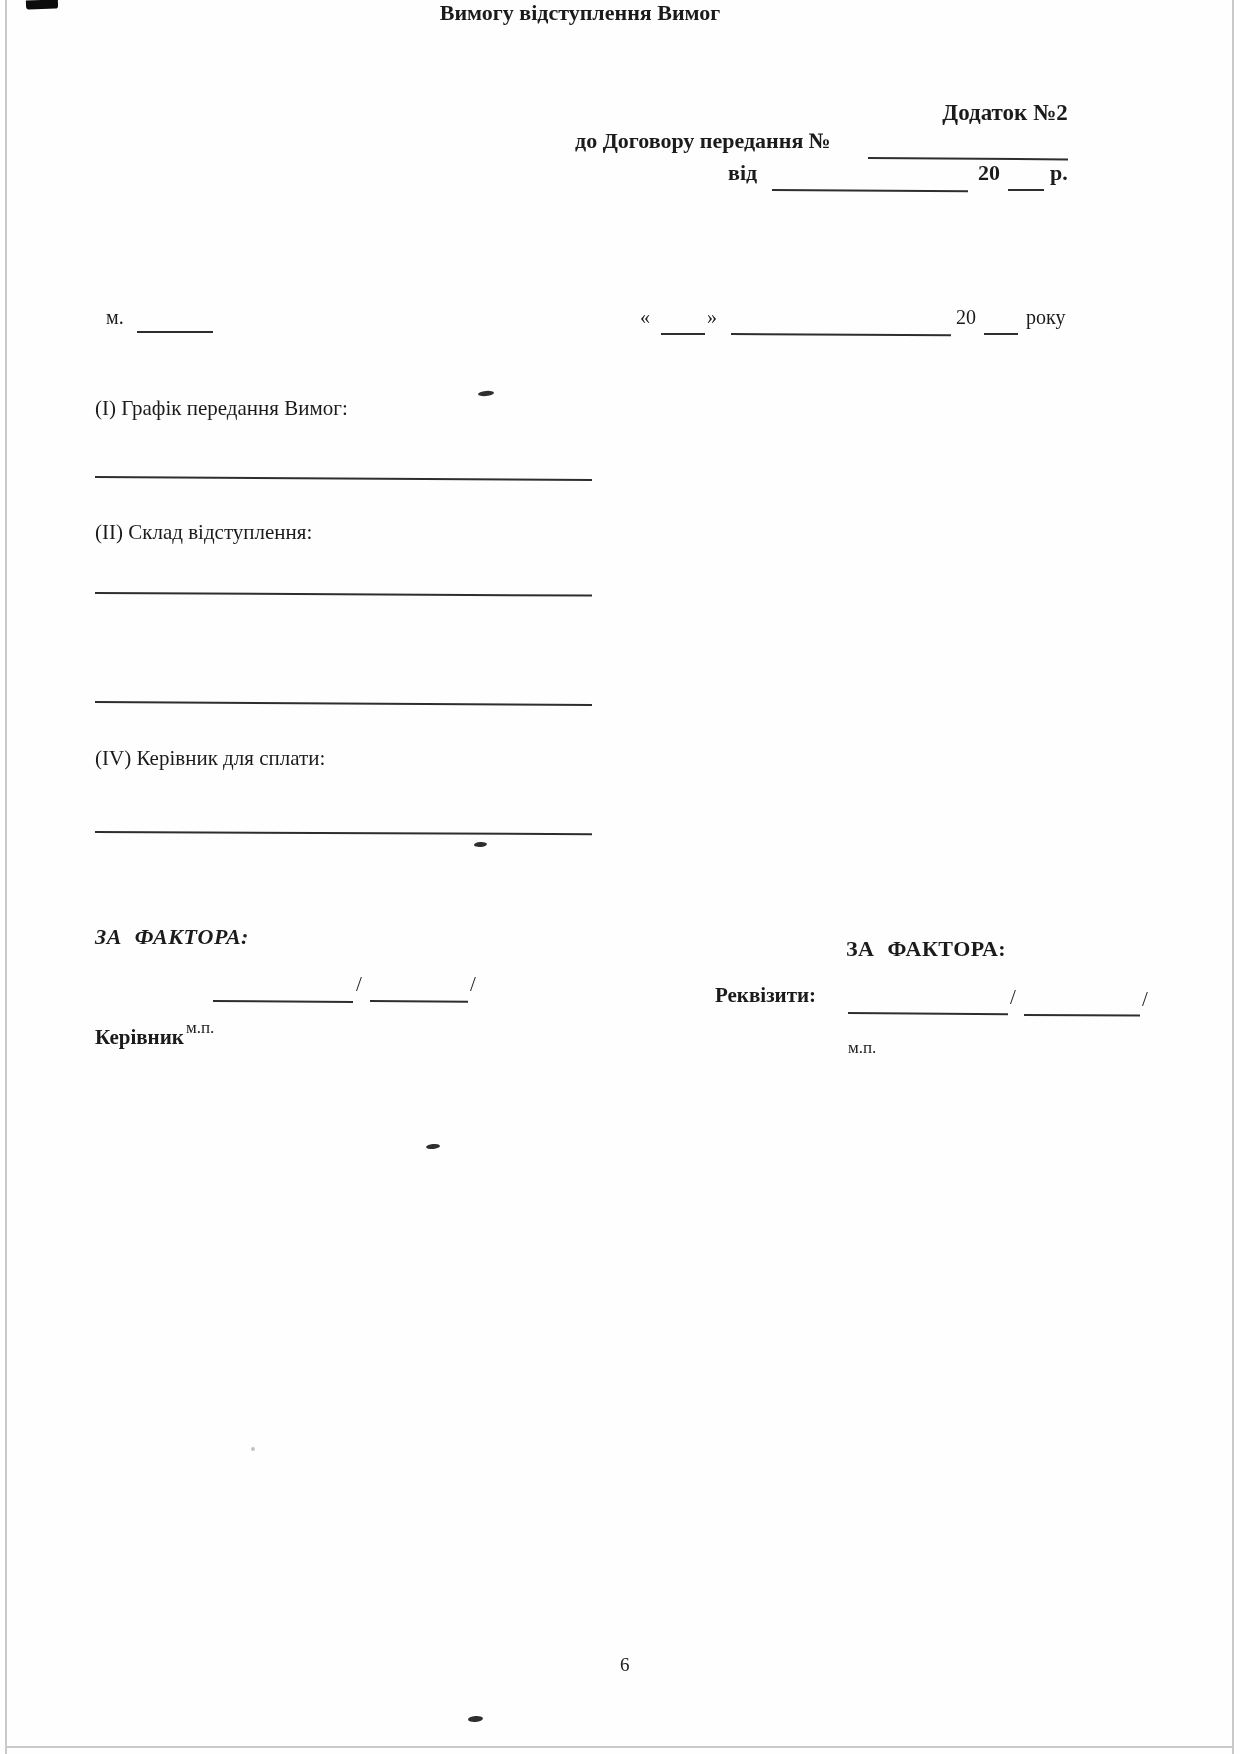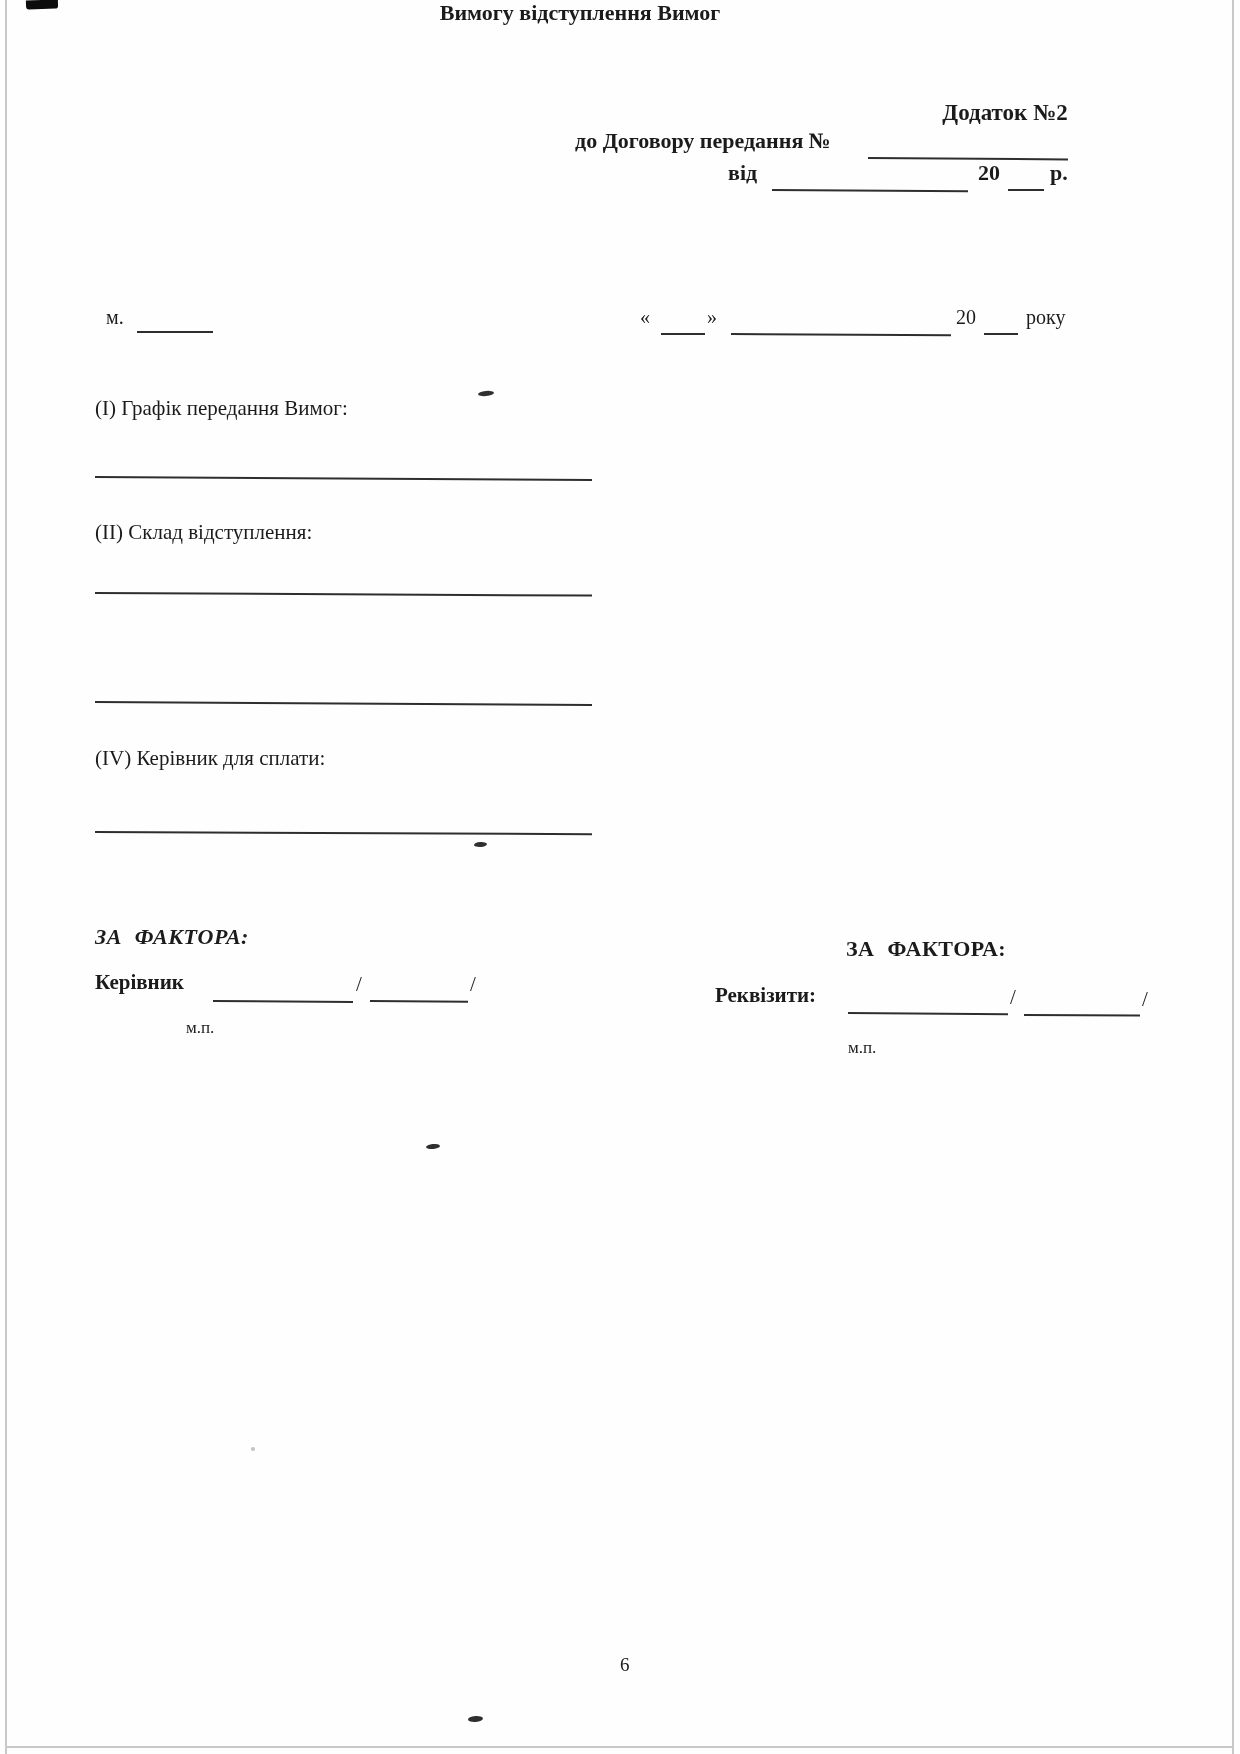--- a/index.html
+++ b/index.html
@@ -88,21 +88,21 @@
   <div class="abs fs21" style="left:95px; top:520px;">(II) Склад відступлення:</div>
   <div class="ul r30" style="left:95px; top:592px; width:497px;"></div>
 
   <div class="ul r35" style="left:95px; top:701px; width:497px;"></div>
 
   <div class="abs fs21" style="left:95px; top:746px;">(IV) Керівник для сплати:</div>
   <div class="ul r25" style="left:95px; top:831px; width:497px;"></div>
   <div class="artifact" style="left:474px; top:842px; width:13px; height:5px; transform:rotate(-4deg);"></div>
 
   <div class="abs b fs22 sig-head" style="left:95px; top:924px;font-style:italic;">ЗА ФАКТОРА:</div>
-  <div class="abs b fs21" style="left:95px; top:970px;text-align:center;">Керівник</div>
+  <div class="abs b fs21" style="left:95px; top:1025px;text-align:center;">Керівник</div>
   <div class="ul r40" style="left:213px; top:1000px; width:140px;"></div>
   <div class="abs fs21" style="left:356px; top:972px;">/</div>
   <div class="ul r40" style="left:370px; top:1000px; width:98px;"></div>
   <div class="abs fs21" style="left:470px; top:972px;">/</div>
   <div class="abs fs17" style="left:186px; top:1018px;">м.п.</div>
 
   <div class="abs b fs22 sig-head" style="left:846px; top:936px;">ЗА ФАКТОРА:</div>
   <div class="abs b fs21" style="left:715px; top:983px;">Реквізити:</div>
   <div class="ul r45" style="left:848px; top:1012px; width:160px;"></div>
   <div class="abs fs21" style="left:1010px; top:985px;">/</div>

